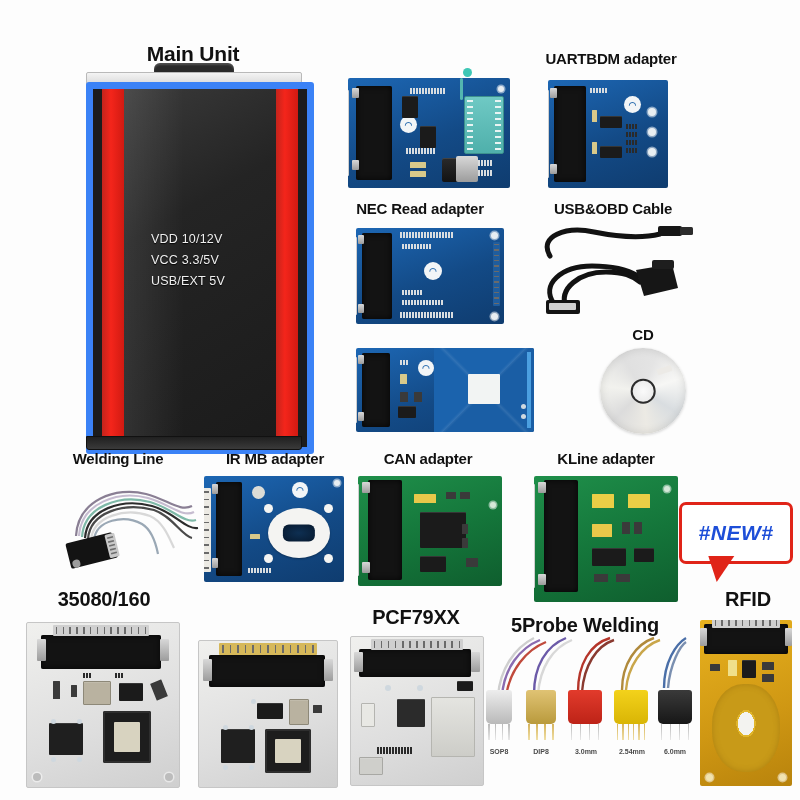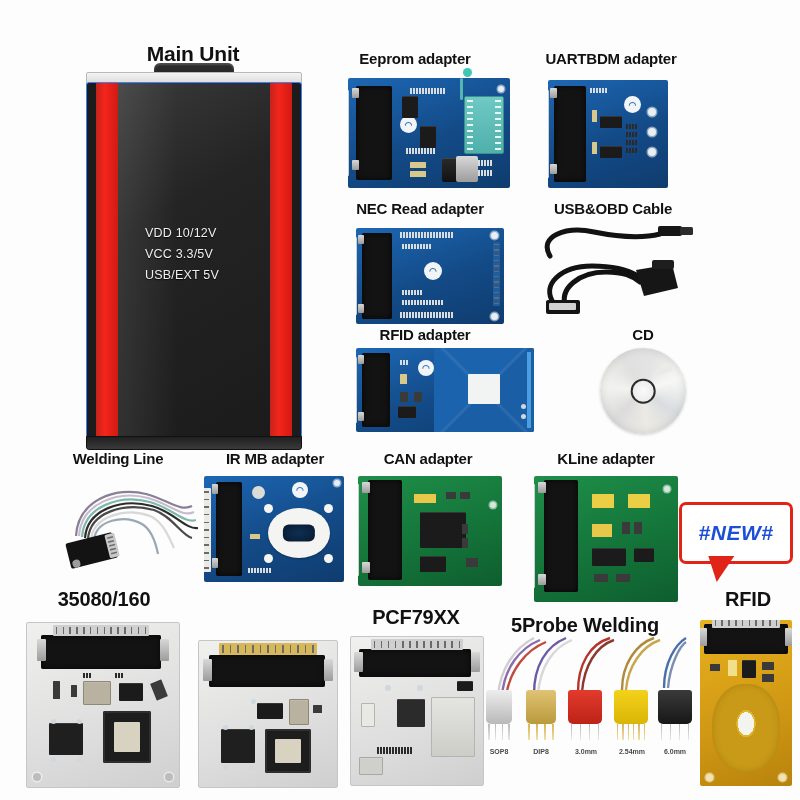--- a/index.html
+++ b/index.html
@@ -28,21 +28,21 @@
     background:linear-gradient(#f4f4f4,#d8d8d8);
     border:1px solid #b9b9b9;border-radius:2px 2px 0 0;
   }
   .mu-handle{
     position:absolute;left:82px;top:-9px;width:80px;height:12px;
     background:#2a2a2a;border-radius:6px 6px 3px 3px;
     box-shadow:inset 0 2px 2px rgba(255,255,255,.18);
   }
   .mu-body{
     position:absolute;left:14px;top:10px;width:214px;height:358px;
-    background:#1c1c1c;border:1px solid #3b82f6;border-radius:3px;
+    background:#1c1c1c;border:7px solid #3b82f6;border-radius:3px;
     overflow:hidden;
   }
   .mu-red{
     position:absolute;top:0;width:22px;height:100%;
     background:linear-gradient(90deg,#c4241c,#f4251b 40%,#d11a12);
   }
   .mu-red.l{left:9px;}
   .mu-red.r{right:9px;}
   .mu-face{
     position:absolute;left:31px;top:0;right:31px;height:100%;
@@ -202,21 +202,20 @@
       <div class="mu-gloss"></div>
       <div class="mu-text">
         <div>VDD 10/12V</div>
         <div>VCC 3.3/5V</div>
         <div>USB/EXT 5V</div>
       </div>
     </div>
     <div class="mu-bottom"></div>
   </div>
 
-  <div class="lbl" style="left:330px;top:50px;width:170px;font-size:15px;">Eeprom adapter</div>
   <div class="item pcb pcb-blue" style="left:348px;top:78px;width:162px;height:110px;">
     <div class="db" style="left:8px;top:8px;width:36px;height:94px;"></div>
     <div class="db-shell" style="left:4px;top:10px;width:7px;height:10px;"></div>
     <div class="db-shell" style="left:4px;top:82px;width:7px;height:10px;"></div>
     <div class="db-pins vert" style="left:-7px;top:12px;width:8px;height:86px;">
       
     </div>
     <div class="logo-circ" style="left:52px;top:38px;width:17px;height:17px;">◠</div>
     <div class="chip" style="left:54px;top:18px;width:16px;height:22px;"></div>
     <div class="chip" style="left:72px;top:48px;width:16px;height:22px;"></div>
@@ -453,21 +452,20 @@
     <rect x="126" y="4" width="24" height="10" rx="2" fill="#161616"></rect>
     <rect x="148" y="5" width="13" height="8" rx="1.5" fill="#2c2c2c"></rect>
     <path d="M22 82 C8 62, 30 44, 60 44 C84 44, 96 48, 106 54" stroke="#121212" stroke-width="5" fill="none" stroke-linecap="round"></path>
     <path d="M34 86 C26 66, 48 50, 74 50 C92 50, 100 54, 108 60" stroke="#121212" stroke-width="5" fill="none" stroke-linecap="round"></path>
     <rect x="14" y="78" width="34" height="14" rx="2" fill="#141414"></rect>
     <rect x="17" y="81" width="27" height="7" rx="1" fill="#d2d2d2"></rect>
     <path d="M104 48 L140 42 L146 66 L112 74 Z" fill="#161616"></path>
     <rect x="120" y="38" width="22" height="9" rx="2" fill="#1e1e1e"></rect>
   </svg>
 
-  <div class="lbl" style="left:340px;top:326px;width:170px;font-size:15px;">RFID adapter</div>
   <div class="item pcb pcb-blue" style="left:356px;top:348px;width:178px;height:84px;">
     <div class="db" style="left:6px;top:5px;width:28px;height:74px;"></div>
     <div class="db-shell" style="left:2px;top:7px;width:6px;height:9px;"></div>
     <div class="db-shell" style="left:2px;top:64px;width:6px;height:9px;"></div>
     <div class="db-pins vert" style="left:-7px;top:9px;width:8px;height:66px;">
       
     </div>
     <div class="logo-circ" style="left:62px;top:12px;width:16px;height:16px;">◠</div>
     <div class="smd" style="left:44px;top:26px;width:7px;height:10px;"></div>
     <div class="smd dark" style="left:44px;top:44px;width:8px;height:10px;"></div>

